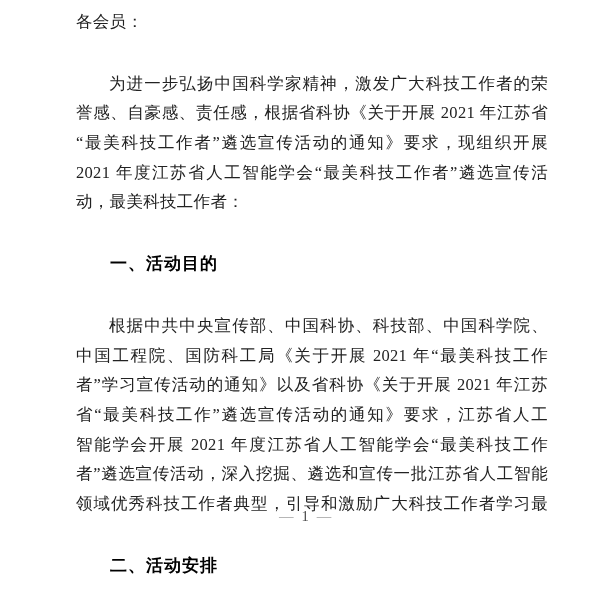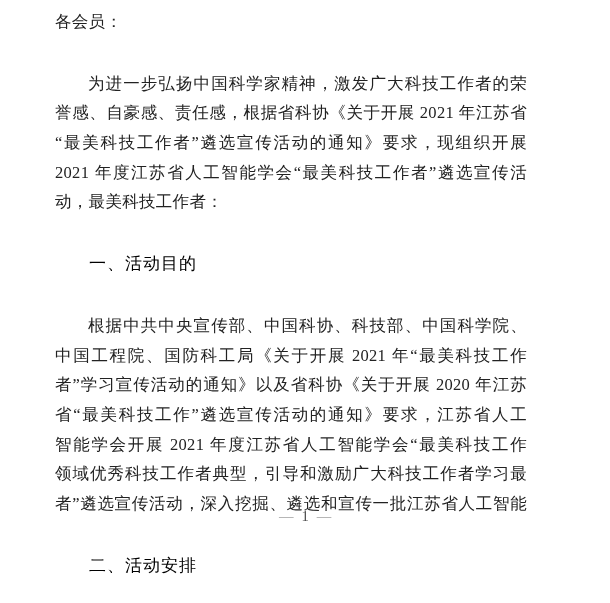--- a/index.html
+++ b/index.html
@@ -10,21 +10,21 @@
   .page {
     position: relative;
     width: 610px;
     height: 603px;
     background: #ffffff;
     overflow: hidden;
     font-family: "Liberation Serif", "DejaVu Serif", serif;
   }
   .content {
     position: absolute;
-    left: 55px;
+    left: 76px;
     top: 7px;
     width: 472px;
   }
   .line {
     height: 29.7px;
     line-height: 29.7px;
     overflow: hidden;
     font-size: 16.5px;
     color: #222222;
     letter-spacing: 0.3px;
@@ -32,21 +32,21 @@
   .just {
     text-align: justify;
     text-align-last: justify;
   }
   .indent {
     text-indent: 2em;
     margin-top: 32px;
   }
   .heading {
     font-family: "Liberation Sans", "DejaVu Sans", sans-serif;
-    font-weight: 400;
+    font-weight: 700;
     font-size: 17px;
     color: #000000;
     letter-spacing: 1px;
   }
   .footer {
     position: absolute;
     top: 506px;
     left: 0;
     width: 100%;
     text-align: center;
@@ -68,24 +68,24 @@
   <div class="content">
     <div class="line">各会员：</div>
     <div class="line just indent">为进一步弘扬中国科学家精神，激发广大科技工作者的荣</div>
     <div class="line just">誉感、自豪感、责任感，根据省科协《关于开展 2021 年江苏省</div>
     <div class="line just">“最美科技工作者”遴选宣传活动的通知》要求，现组织开展</div>
     <div class="line just">2021 年度江苏省人工智能学会“最美科技工作者”遴选宣传活</div>
     <div class="line">动，最美科技工作者：</div>
     <div class="line heading indent">一、活动目的</div>
     <div class="line just indent">根据中共中央宣传部、中国科协、科技部、中国科学院、</div>
     <div class="line just">中国工程院、国防科工局《关于开展 2021 年“最美科技工作</div>
-    <div class="line just">者”学习宣传活动的通知》以及省科协《关于开展 2020 年江苏</div>
+    <div class="line just">者”学习宣传活动的通知》以及省科协《关于开展 2021 年江苏</div>
     <div class="line just">省“最美科技工作”遴选宣传活动的通知》要求，江苏省人工</div>
     <div class="line just">智能学会开展 2021 年度江苏省人工智能学会“最美科技工作</div>
+    <div class="line just">者”遴选宣传活动，深入挖掘、遴选和宣传一批江苏省人工智能</div>
     <div class="line just">领域优秀科技工作者典型，引导和激励广大科技工作者学习最</div>
-    <div class="line just">者”遴选宣传活动，深入挖掘、遴选和宣传一批江苏省人工智能</div>
     <div class="line heading indent">二、活动安排</div>
   </div>
 
   <div class="footer">
     <span class="dash">—</span><span class="num">1</span><span class="dash">—</span>
   </div>
 </div>
 
 </body></html>

